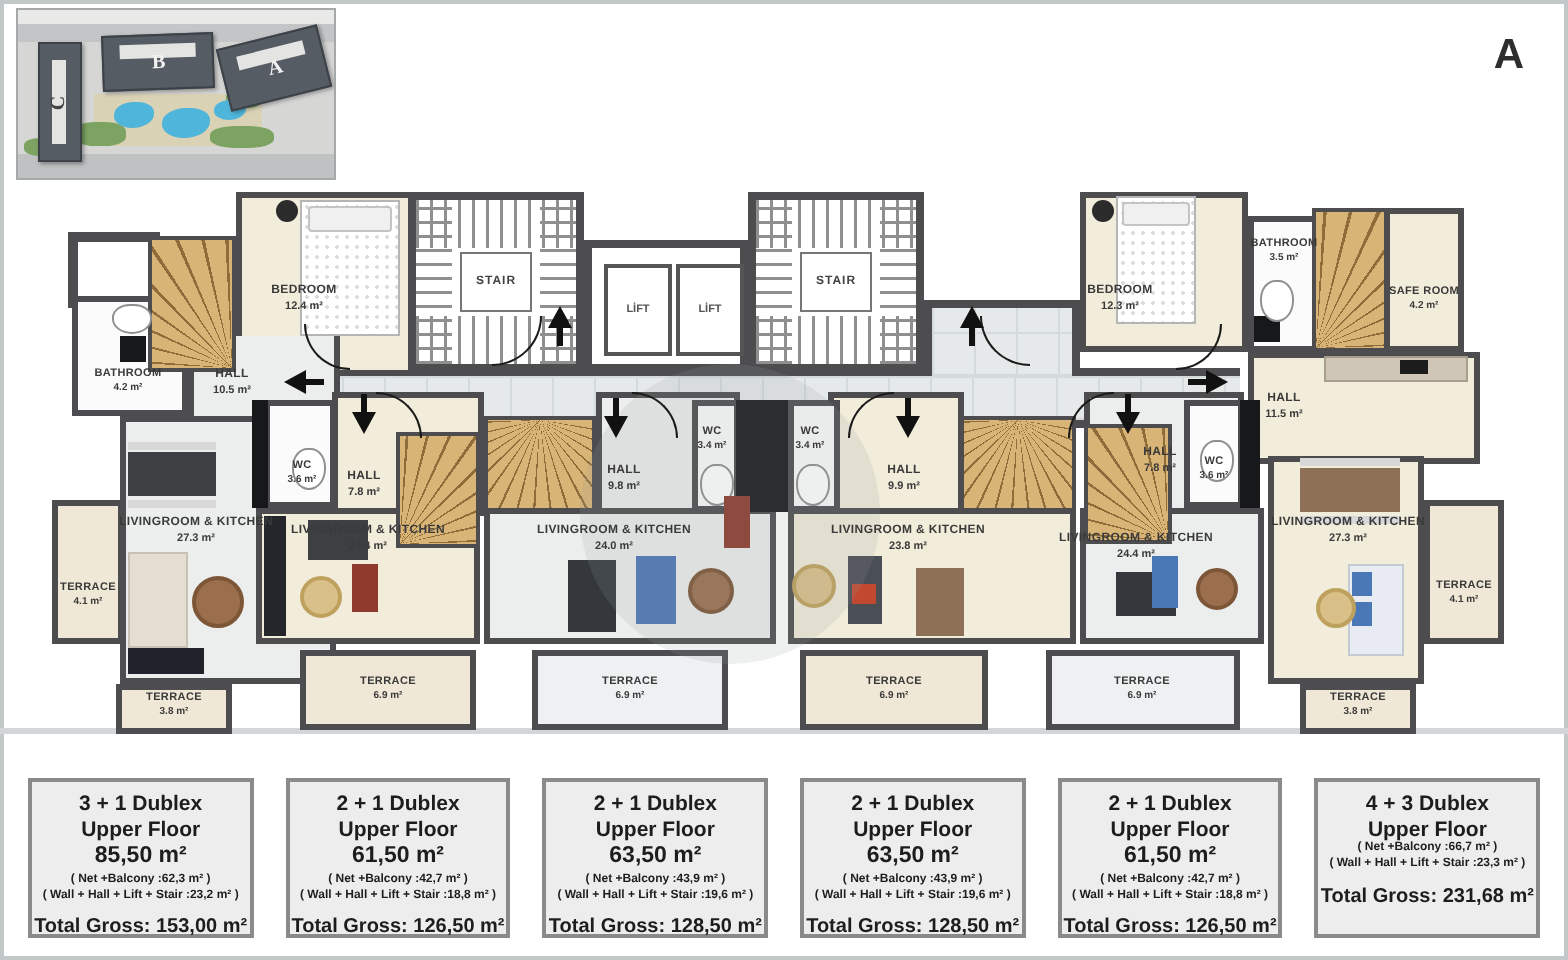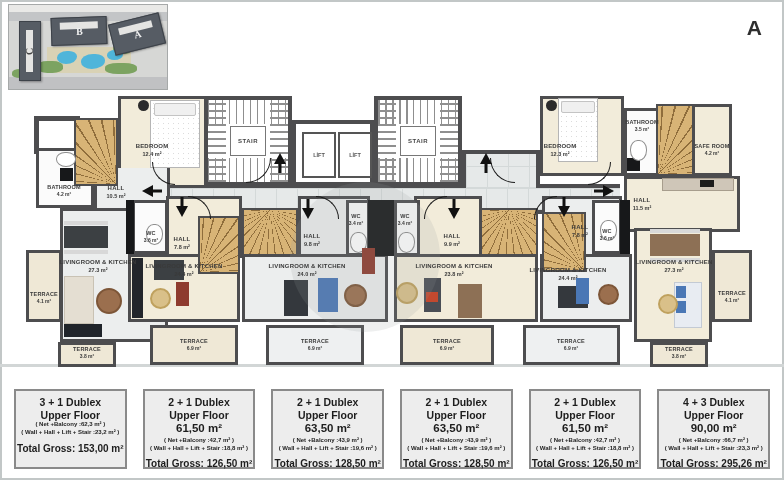--- a/index.html
+++ b/index.html
@@ -393,20 +393,21 @@
       <span class="n">TERRACE</span>
       <span class="a">3.8 m²</span>
     </div>
 
   <div class="wm" style="left:290px;top:182px;width:150px;height:150px;"></div>
 
   <div id="units">
     <div class="ubox">
       <div class="u-t">3 + 1 Dublex</div>
       <div class="u-f">Upper Floor</div>
+      <div class="u-a">85,50 m²</div>
       <div class="u-n">( Net +Balcony :62,3 m² )</div>
       <div class="u-w">( Wall + Hall + Lift + Stair :23,2 m² )</div>
       <div class="u-g">Total Gross: 153,00 m²</div>
     </div>
     <div class="ubox">
       <div class="u-t">2 + 1 Dublex</div>
       <div class="u-f">Upper Floor</div>
       <div class="u-a">61,50 m²</div>
       <div class="u-n">( Net +Balcony :42,7 m² )</div>
       <div class="u-w">( Wall + Hall + Lift + Stair :18,8 m² )</div>
@@ -432,20 +433,19 @@
       <div class="u-t">2 + 1 Dublex</div>
       <div class="u-f">Upper Floor</div>
       <div class="u-a">61,50 m²</div>
       <div class="u-n">( Net +Balcony :42,7 m² )</div>
       <div class="u-w">( Wall + Hall + Lift + Stair :18,8 m² )</div>
       <div class="u-g">Total Gross: 126,50 m²</div>
     </div>
     <div class="ubox">
       <div class="u-t">4 + 3 Dublex</div>
       <div class="u-f">Upper Floor</div>
-      <div class="u-a">90,00 m²</div>
       <div class="u-n">( Net +Balcony :66,7 m² )</div>
       <div class="u-w">( Wall + Hall + Lift + Stair :23,3 m² )</div>
-      <div class="u-g">Total Gross: 295,26 m²</div>
+      <div class="u-g">Total Gross: 231,68 m²</div>
     </div>
   </div>
 
 </div>
 
 </body></html>

